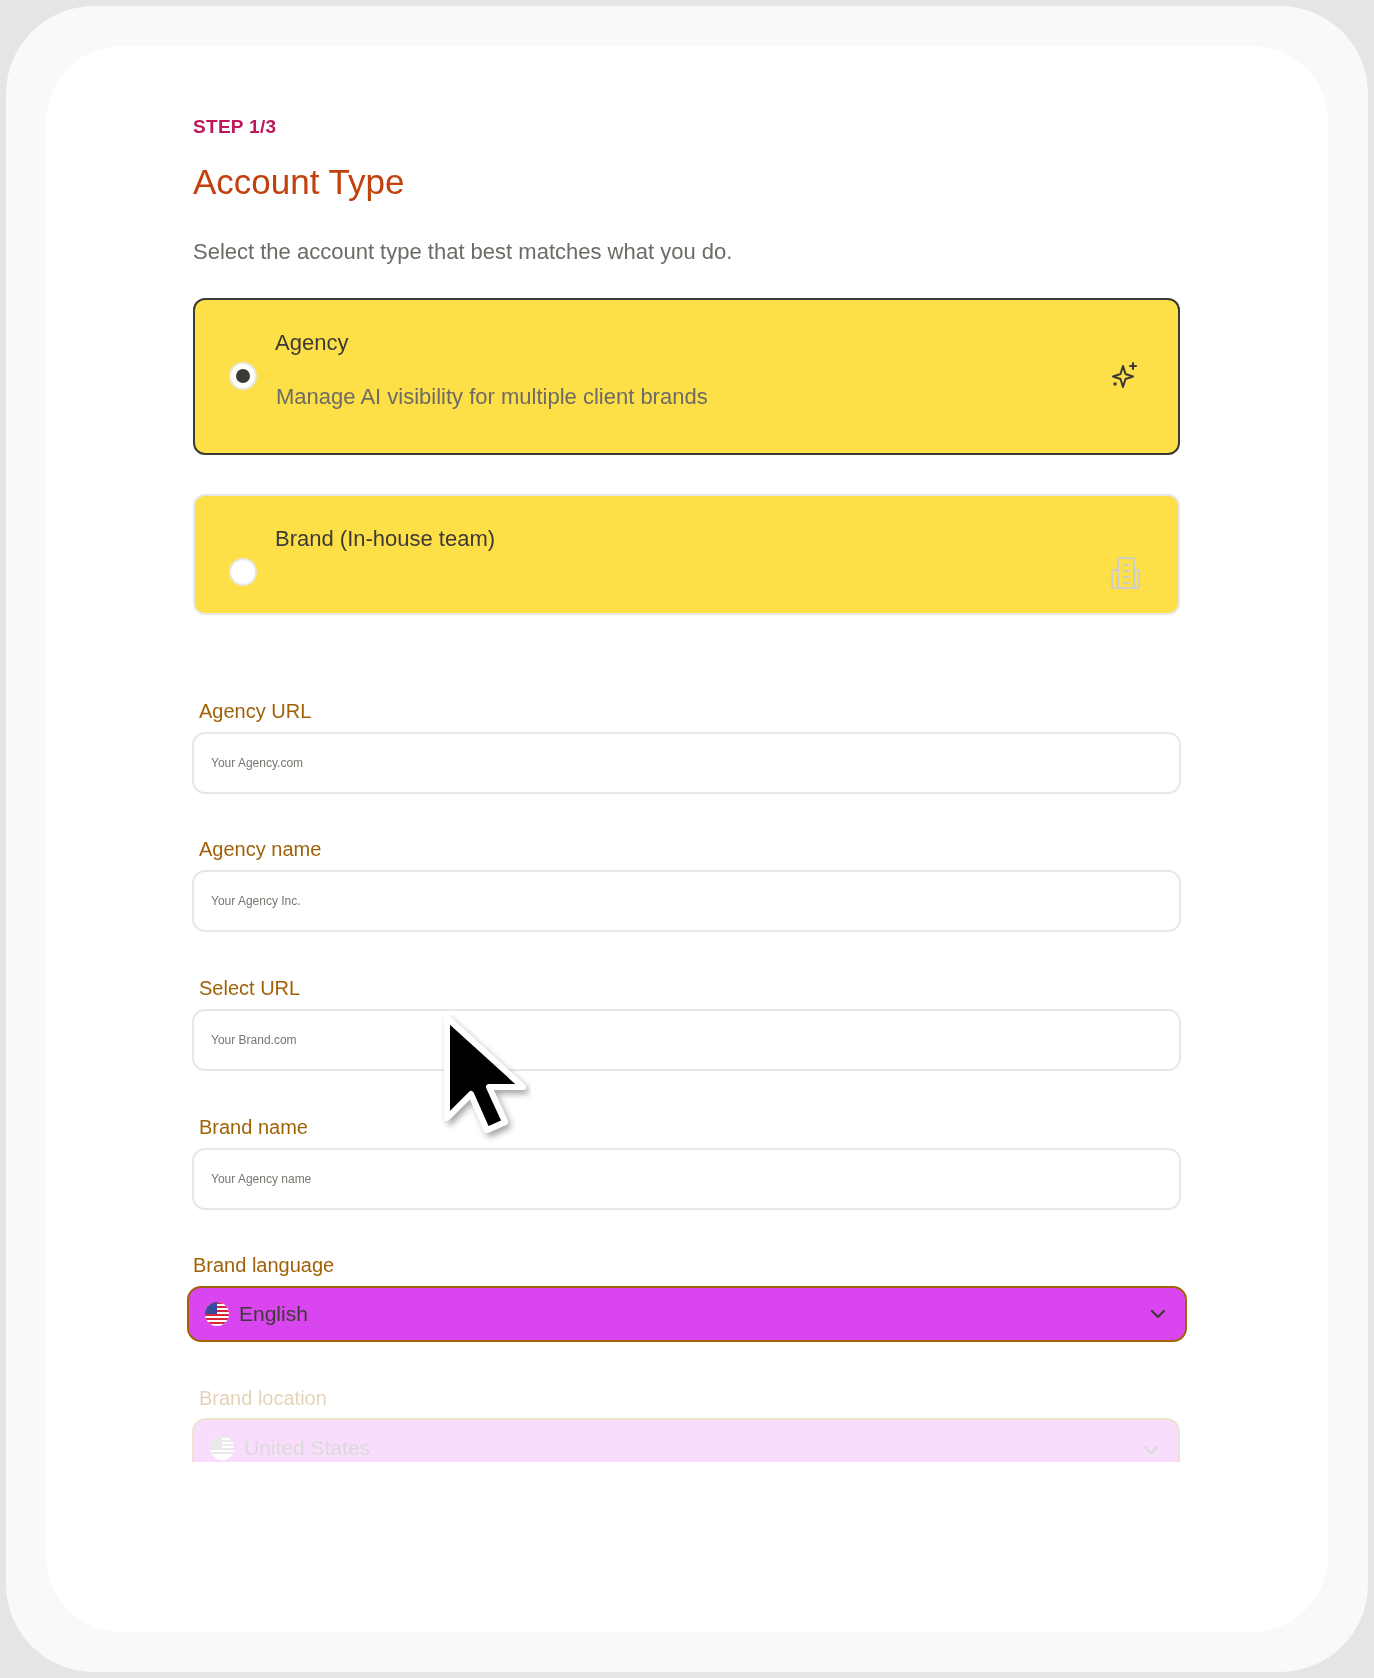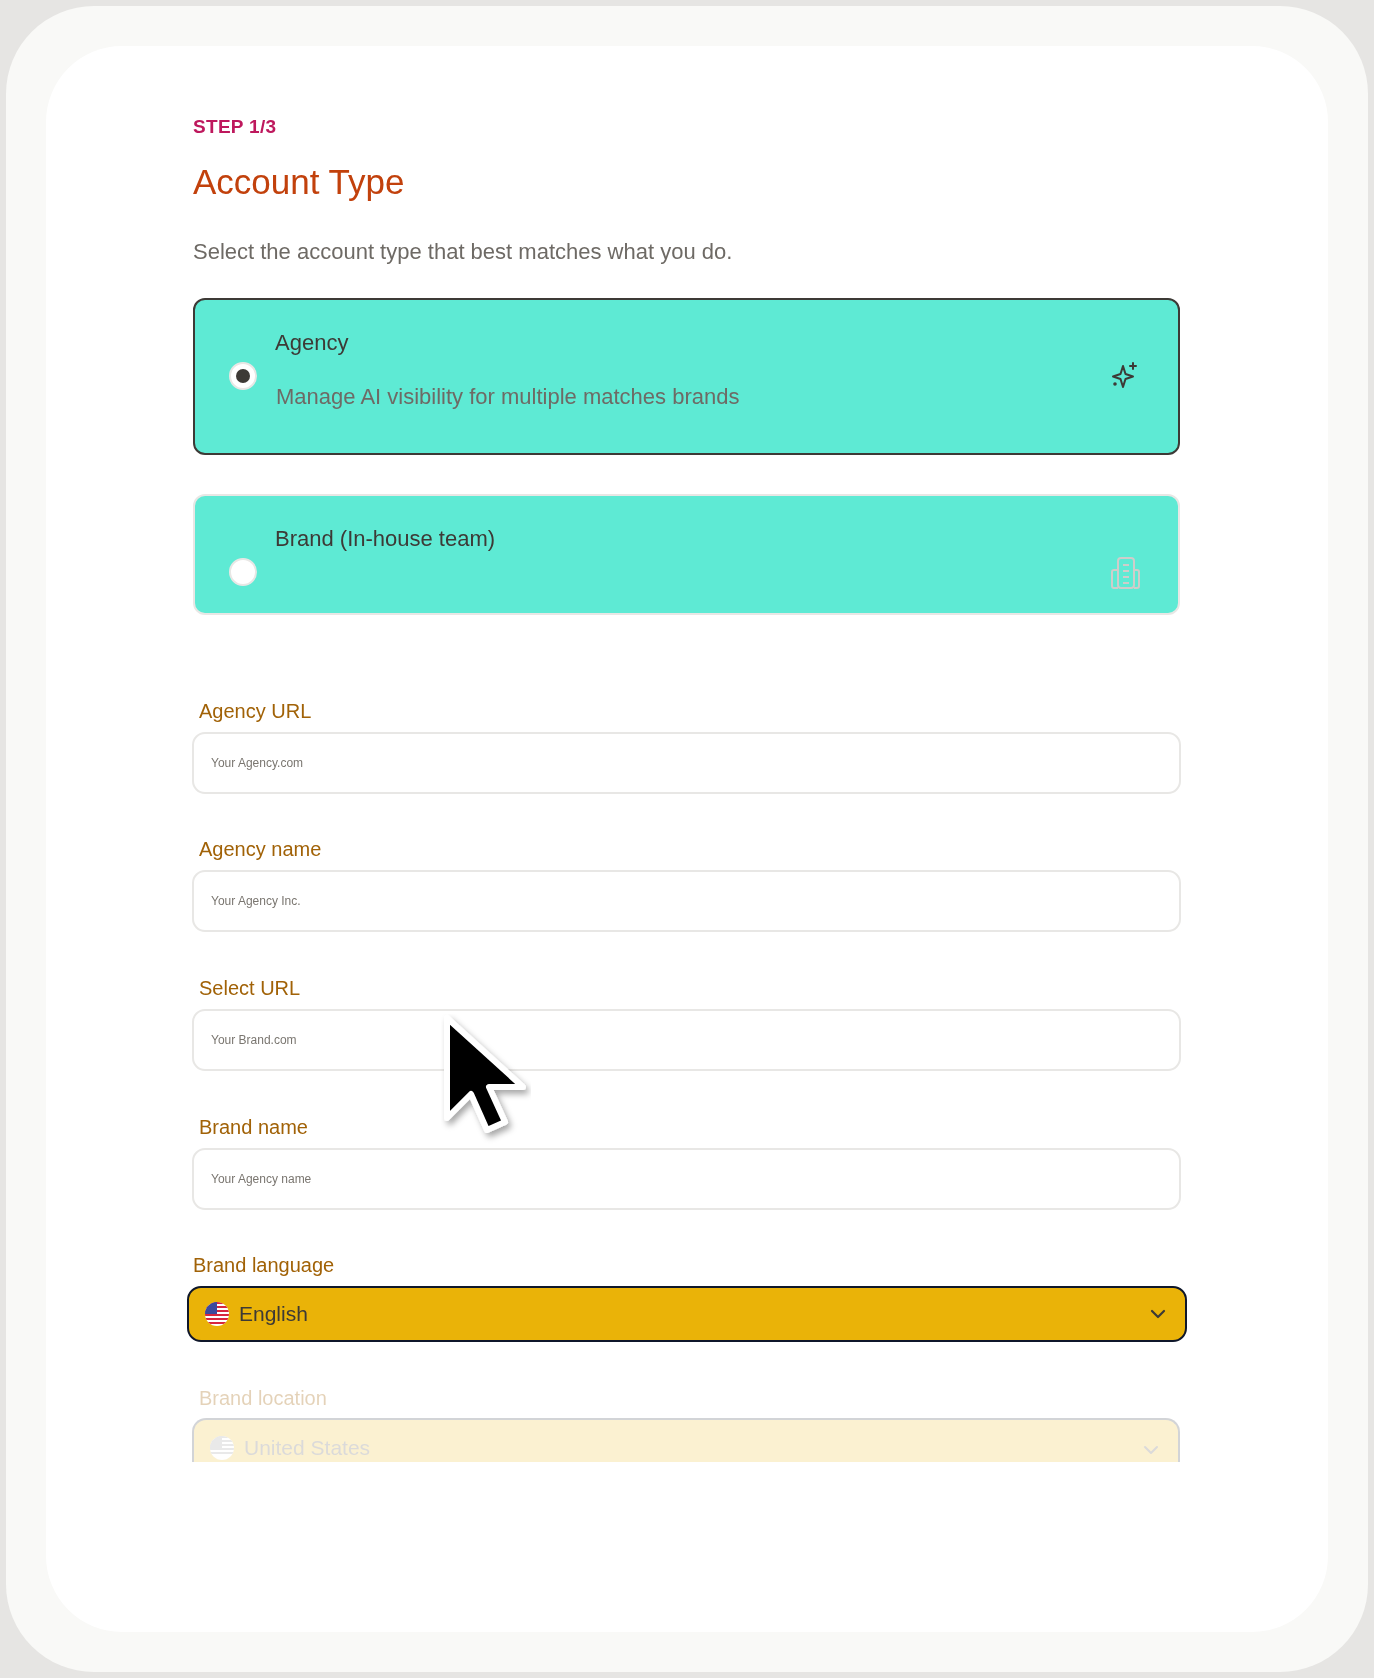--- a/index.html
+++ b/index.html
@@ -4,53 +4,53 @@
 <style>
   * { box-sizing: border-box; margin: 0; padding: 0; }
   html, body { width: 1374px; height: 1678px; overflow: hidden; }
   body { background: #e6e5e3; font-family: "Liberation Sans", "DejaVu Sans", sans-serif; color: #3d3a36; position: relative; }
   .outer { position: absolute; left: 6px; top: 6px; width: 1362px; height: 1666px; background: #f9f9f7; border-radius: 88px; }
   .inner { position: absolute; left: 46px; top: 46px; width: 1282px; height: 1586px; background: #ffffff; border-radius: 76px; overflow: hidden; }
   .abs { position: absolute; }
   .step { left: 193px; top: 116px; font-size: 19px; font-weight: bold; color: #be185d; letter-spacing: 0.3px; }
   .title { left: 193px; top: 162px; font-size: 35px; color: #c2410c; }
   .subtitle { left: 193px; top: 239px; font-size: 22px; color: #6e6a65; }
-  .card { left: 193px; width: 987px; border-radius: 12px; background: #5eead4; }
+  .card { left: 193px; width: 987px; border-radius: 12px; background: #fde047; }
   .card.selected { top: 298px; height: 157px; border: 2px solid #3d3a36; }
   .card.unselected { top: 494px; height: 121px; border: 2px solid #e8e7e5; }
   .radio { position: absolute; left: 34px; width: 28px; height: 28px; border-radius: 50%; border: 2px solid #e8e7e5; background: #fff; }
   .radio .dot { position: absolute; left: 5px; top: 5px; width: 14px; height: 14px; border-radius: 50%; background: #3d3a36; }
   .card-title { position: absolute; left: 80px; font-size: 22px; color: #3d3a36; }
   .card-desc { position: absolute; left: 81px; font-size: 22px; color: #6e6a65; }
   .card-icon { position: absolute; right: 34px; width: 38px; height: 38px; }
   .label { left: 199px; font-size: 20px; color: #a16207; }
   .input { left: 192px; width: 989px; height: 62px; border: 2px solid #e8e7e5; border-radius: 13px; background: #fff; padding-left: 17px; font-size: 12px; color: #6e6a65; display: flex; align-items: center; font-family: "Liberation Sans", sans-serif; outline: none; }
   .input::placeholder { color: #7a7670; }
-  .select { left: 187px; width: 1000px; height: 56px; border: 2px solid #0f172a; border-radius: 14px; background: #eab308; display: flex; align-items: center; padding-left: 16px; font-size: 21px; color: #3d3a36; }
+  .select { left: 187px; width: 1000px; height: 56px; border: 2px solid #a16207; border-radius: 14px; background: #d946ef; display: flex; align-items: center; padding-left: 16px; font-size: 21px; color: #3d3a36; }
   .flag { width: 24px; height: 24px; border-radius: 50%; overflow: hidden; margin-right: 10px; flex-shrink: 0; }
   .chev { position: absolute; right: 18px; top: 50%; transform: translateY(-50%); width: 18px; height: 12px; }
   .faded { opacity: 0.28; }
   .cursor { left: 441px; top: 1014px; width: 90px; height: 130px; pointer-events: none; }
 </style>
 </head>
 <body>
 
 <div class="outer"></div>
 <div class="inner"></div>
 
 <div class="abs step">STEP 1/3</div>
 <div class="abs title">Account Type</div>
 <div class="abs subtitle">Select the account type that best matches what you do.</div>
 
 <div class="abs card selected">
   <div class="radio" style="top:62px;">
       <div class="dot"></div>
     </div>
   <div class="card-title" style="top:30px;">Agency</div>
-  <div class="card-desc" style="top:84px;">Manage AI visibility for multiple matches brands</div>
+  <div class="card-desc" style="top:84px;">Manage AI visibility for multiple client brands</div>
   <svg class="card-icon" style="top:57px;" viewBox="0 0 38 38" fill="none" stroke="#3d3a36" stroke-width="2" stroke-linejoin="round" stroke-linecap="round">
     <path d="M17 9 L19.5 17 L27 19.5 L19.5 22 L17 30 L14.5 22 L7 19.5 L14.5 17 Z"></path>
     <path d="M27 6 L27 12 M24 9 L30 9"></path>
     <circle cx="9" cy="27" r="0.8" fill="#3d3a36"></circle>
   </svg>
 </div>
 
 <div class="abs card unselected">
   <div class="radio" style="top:62px;"></div>
   <div class="card-title" style="top:30px;">Brand (In-house team)</div>

